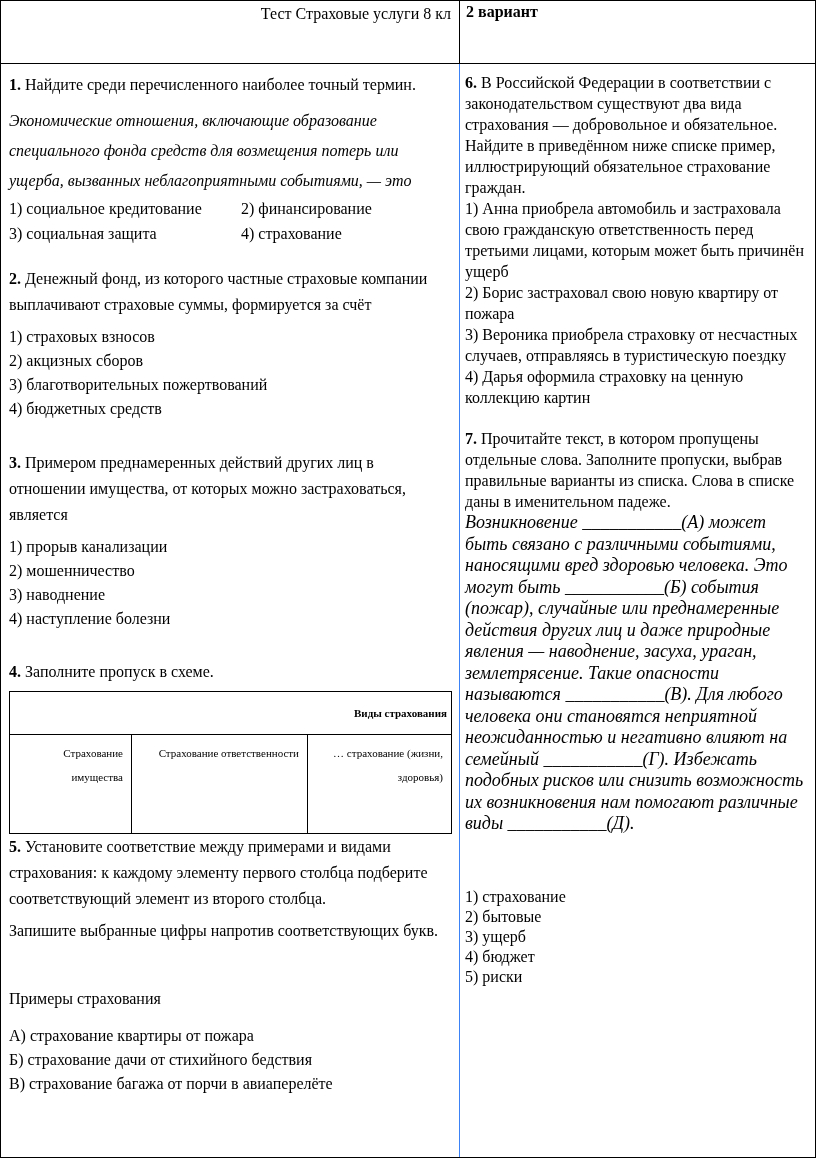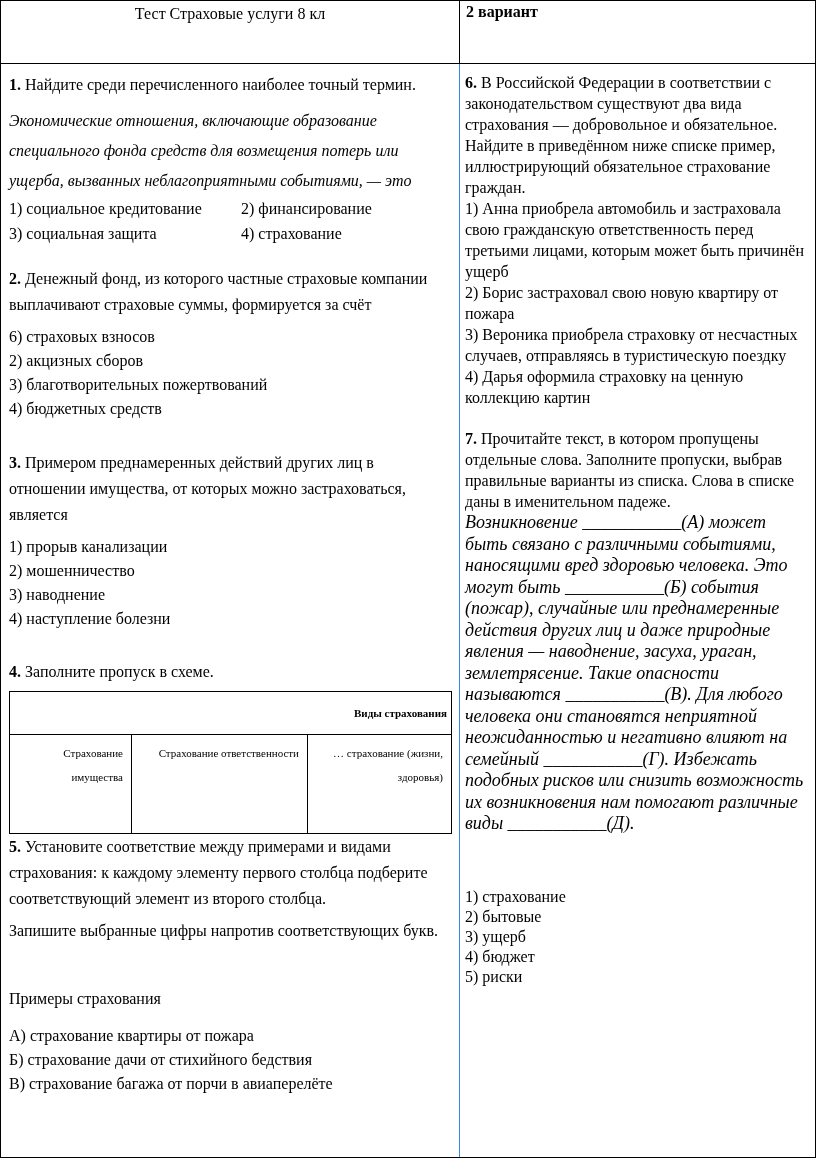--- a/index.html
+++ b/index.html
@@ -21,21 +21,21 @@
     display: flex;
     height: 62px;
     border-bottom: 1px solid #000;
     flex: 0 0 auto;
   }
   .header-left {
     width: 459px; box-sizing: border-box;
     border-right: 1px solid #000;
     padding: 4px 8px 0 8px;
     font-size: 16px;
-    text-align: center;
+    text-align: right;
   }
   .header-right {
     flex: 1;
     padding: 2px 6px 0 6px;
     font-size: 16px;
     font-weight: bold;
     text-align: left;
   }
   .body-row { display: flex; flex: 1 1 auto; overflow: hidden; }
   .col { box-sizing: border-box; overflow: hidden; }
@@ -133,21 +133,21 @@
           <span>1) социальное кредитование</span>
           <span>2) финансирование</span>
           <span>3) социальная защита</span>
           <span>4) страхование</span>
         </div>
       </div>
 
       <div class="qblock-2">
         <p class="q-title"><b>2.</b> <span>Денежный фонд, из которого частные страховые компании выплачивают страховые суммы, формируется за счёт</span></p>
         <div class="opt-list">
-          <p>6) страховых взносов</p>
+          <p>1) страховых взносов</p>
           <p>2) акцизных сборов</p>
           <p>3) благотворительных пожертвований</p>
           <p>4) бюджетных средств</p>
         </div>
       </div>
 
       <div class="qblock-3">
         <p class="q-title"><b>3.</b> <span>Примером преднамеренных действий других лиц в отношении имущества, от которых можно застраховаться, является</span></p>
         <div class="opt-list">
           <p>1) прорыв канализации</p>

